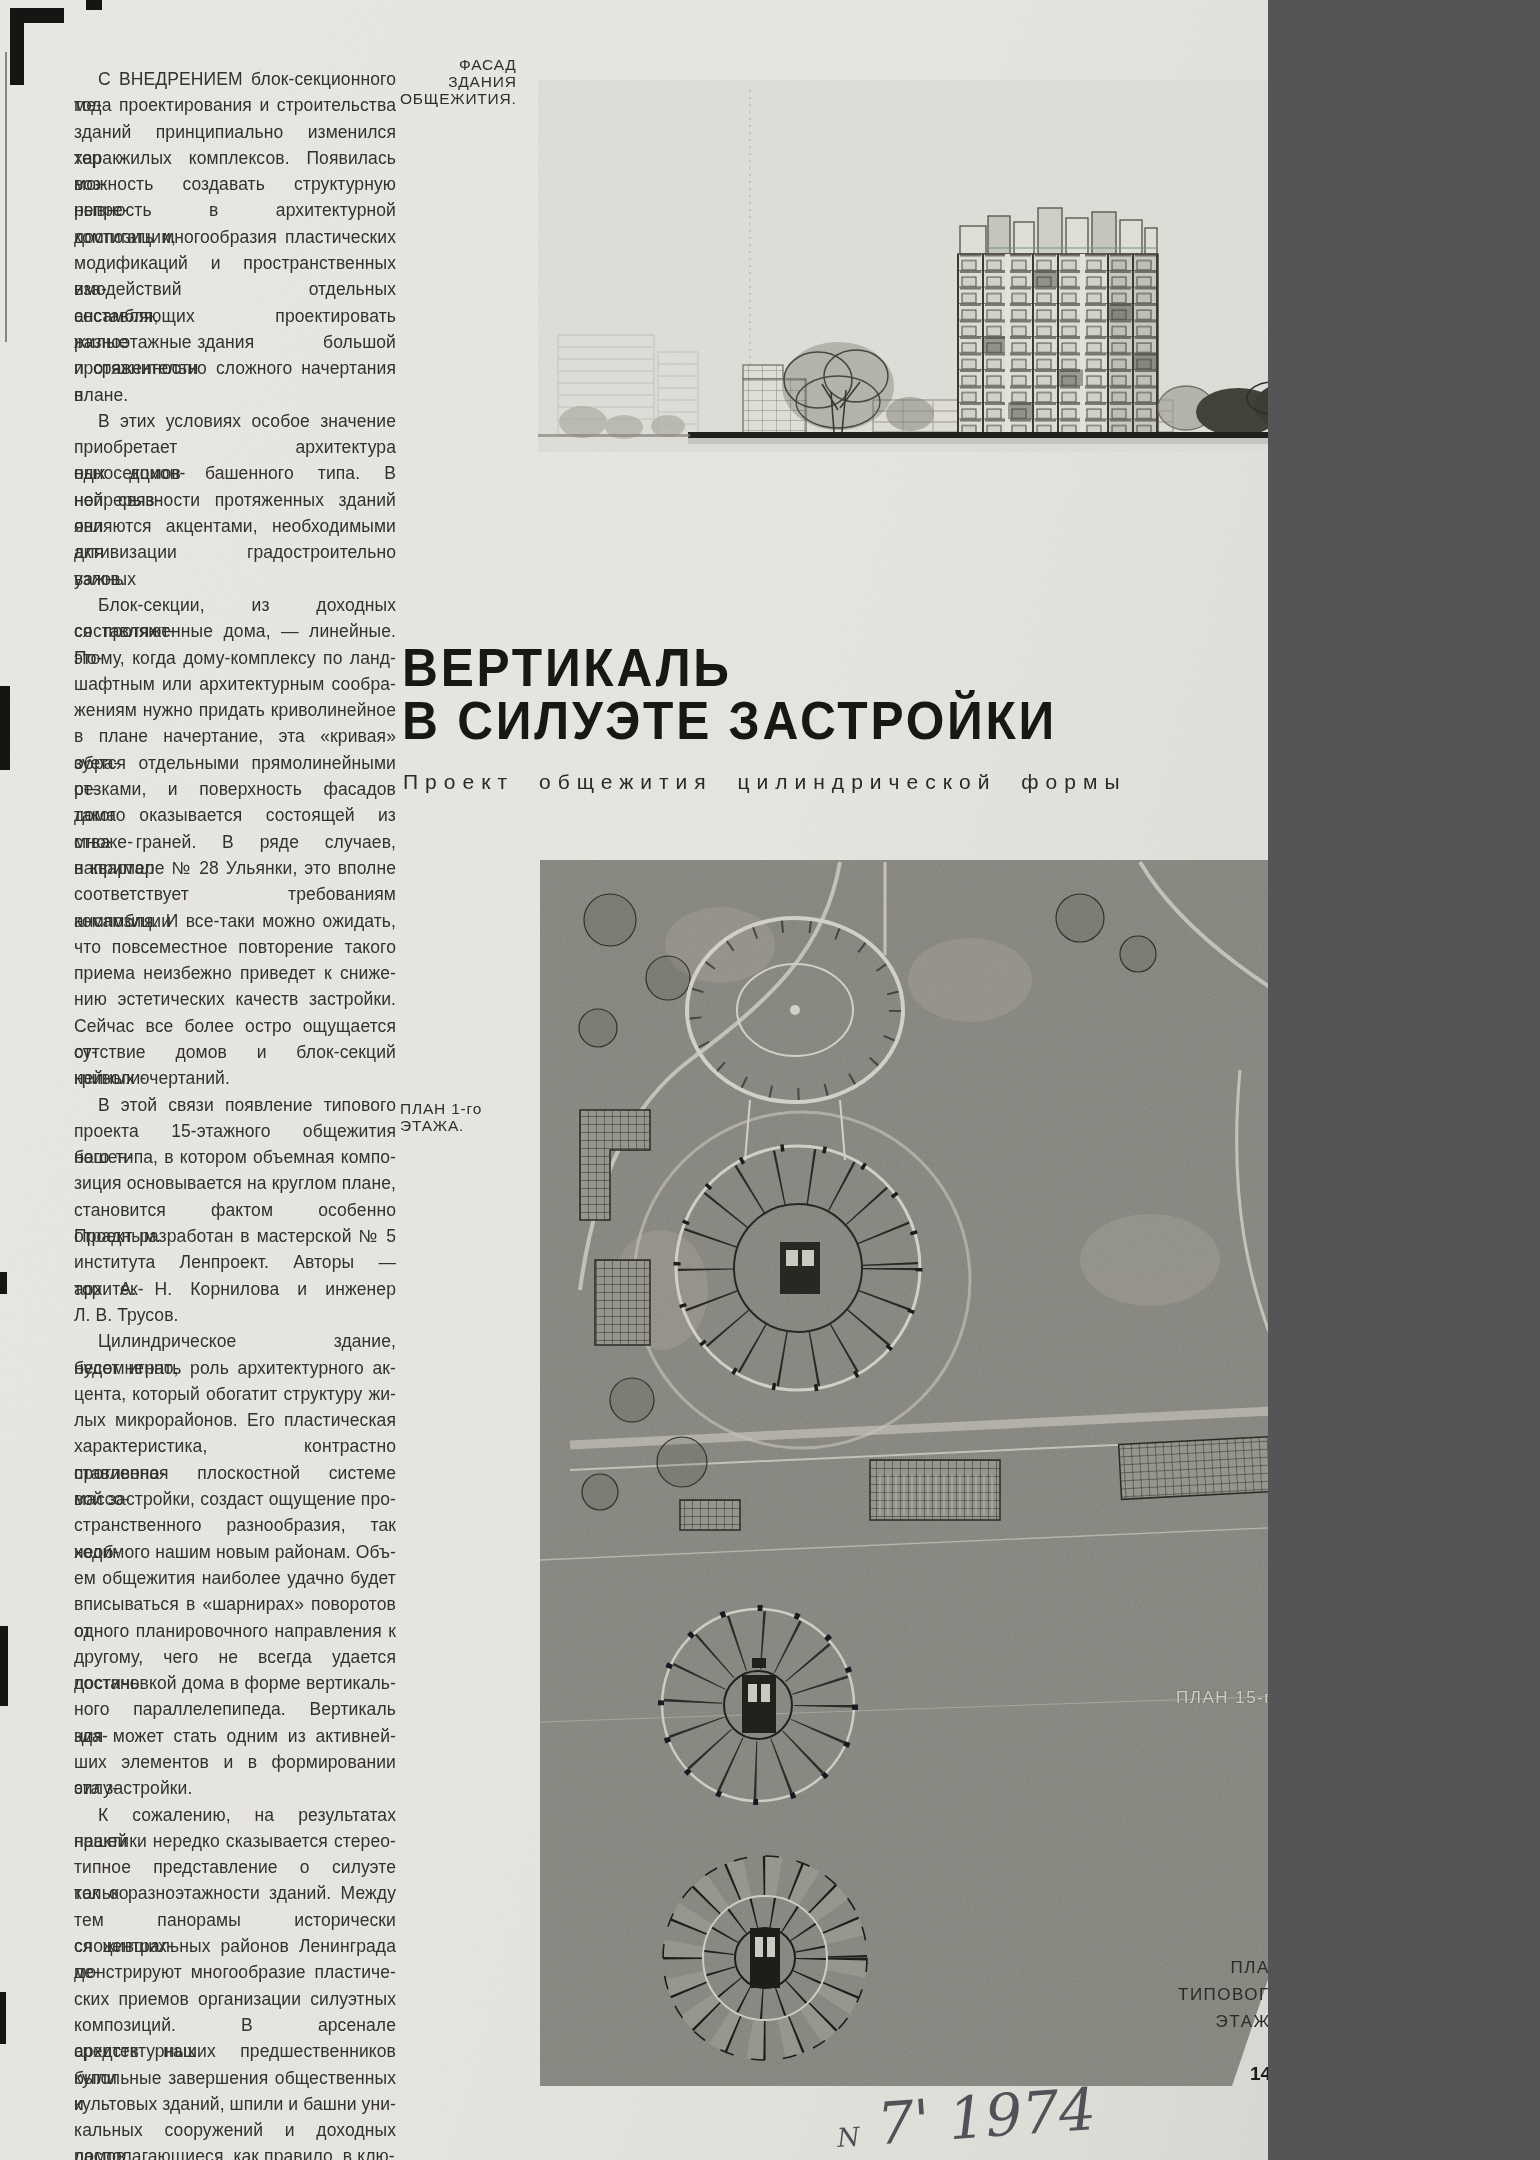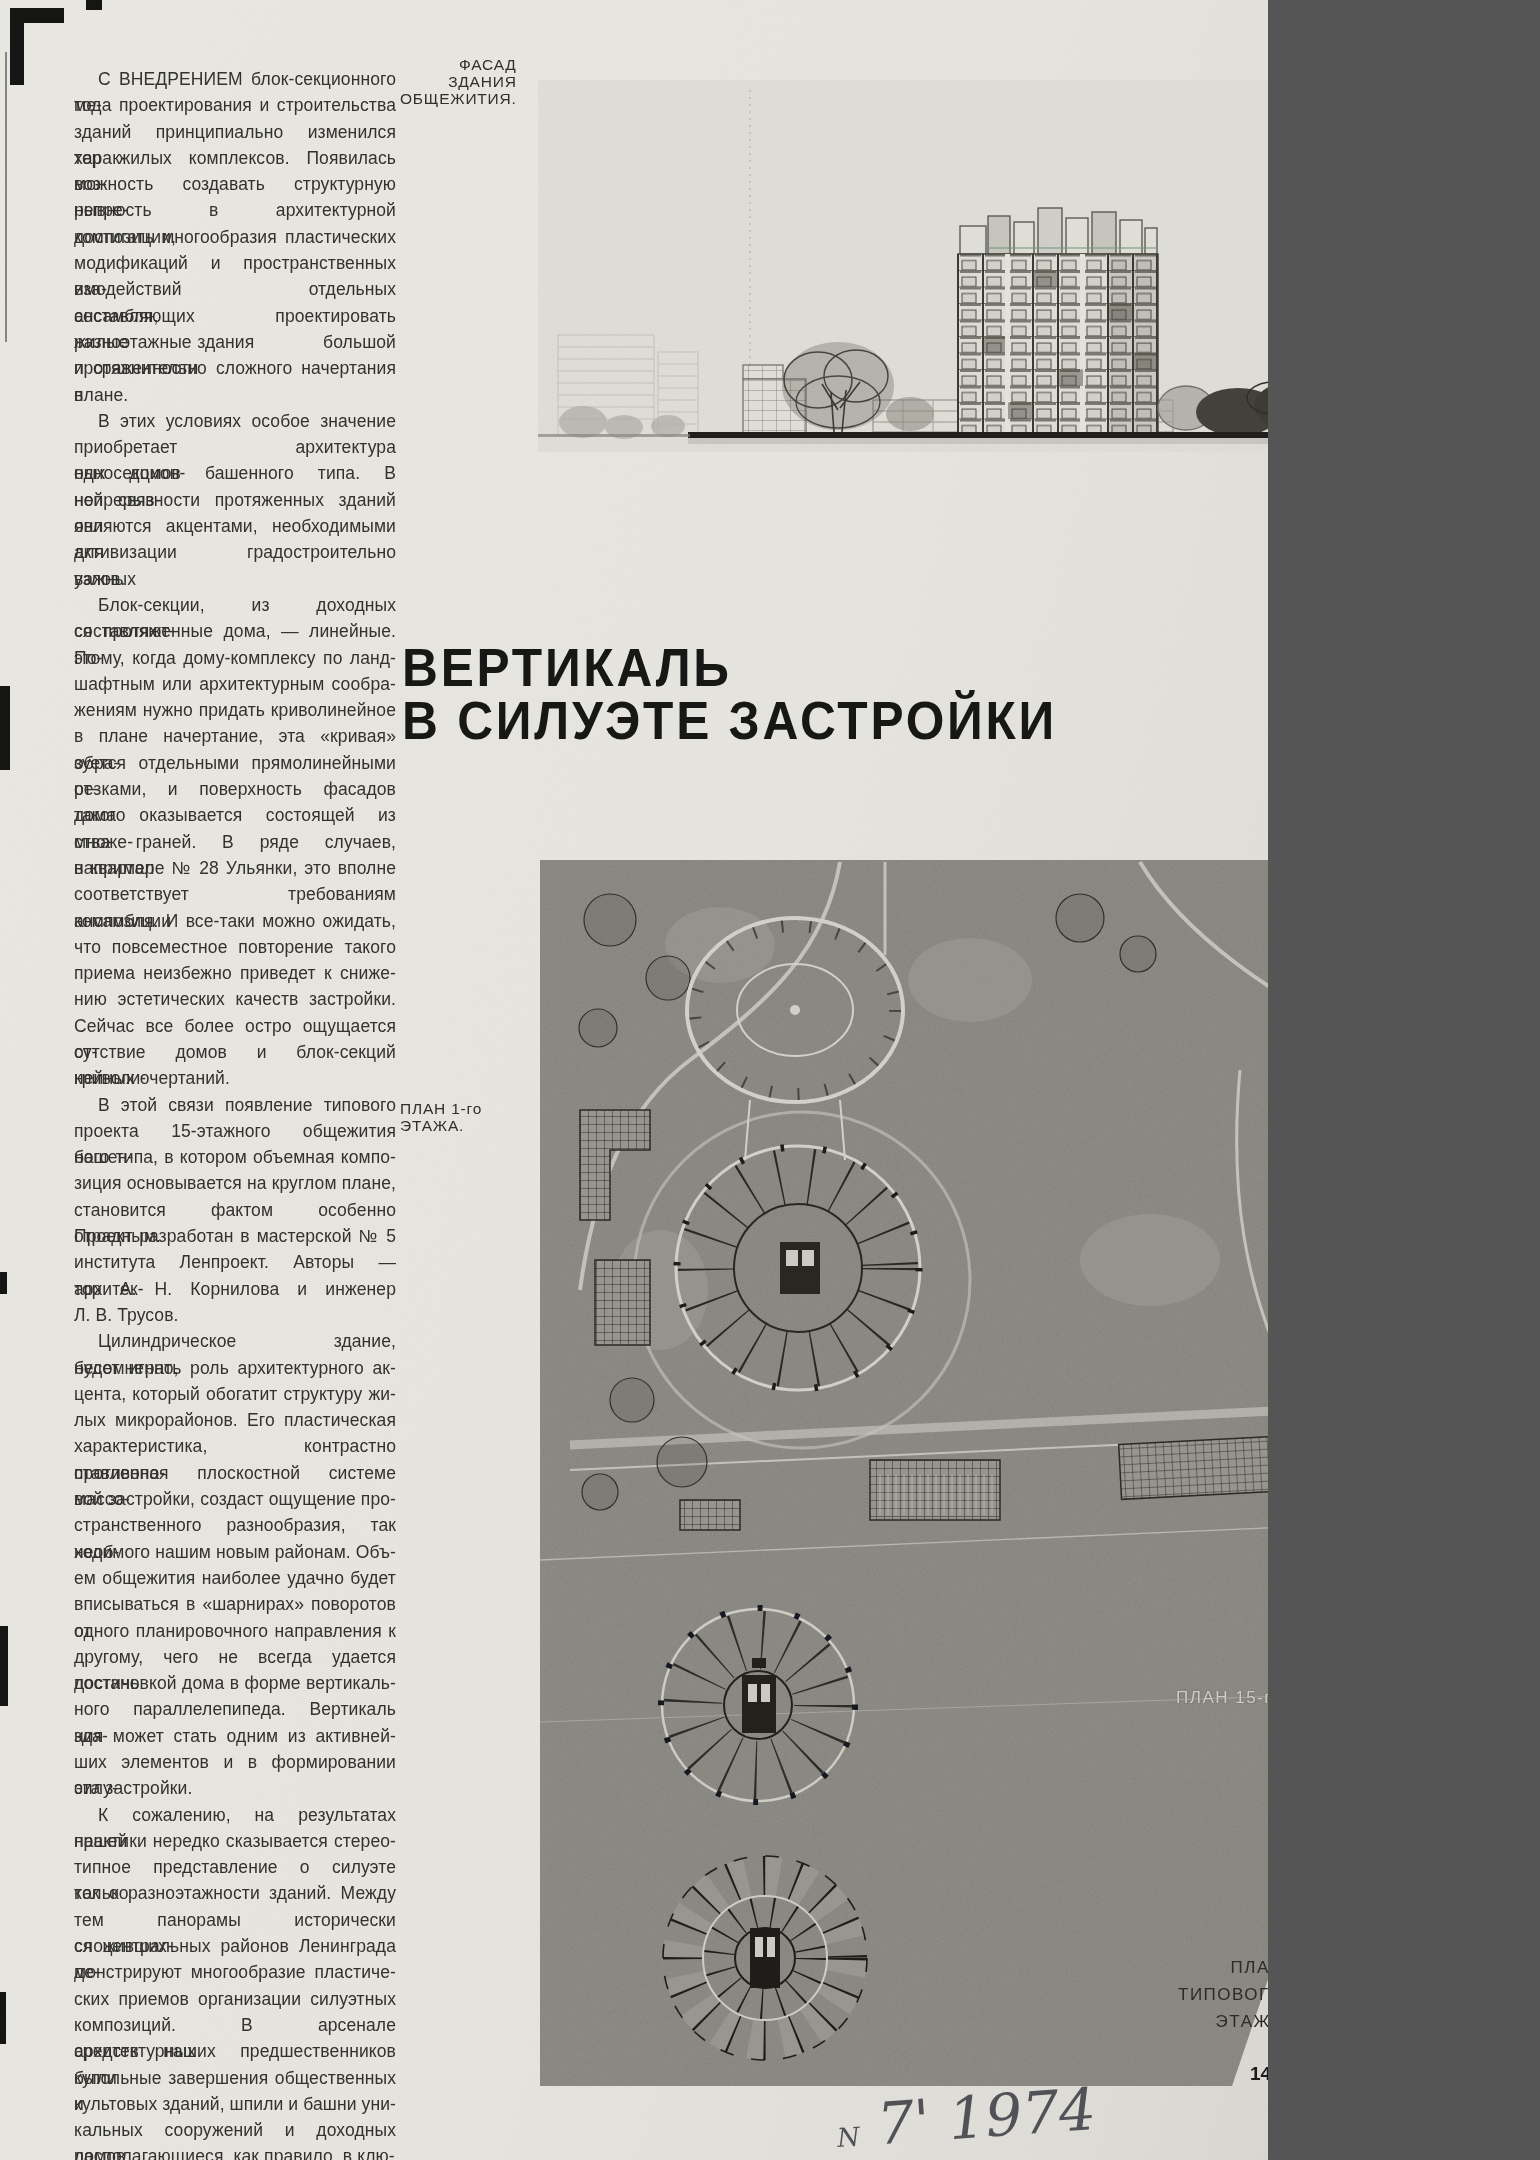--- a/index.html
+++ b/index.html
@@ -268,20 +268,21 @@
 
     <rect x="150" y="352" width="722" height="6" fill="#21201d"></rect>
     <rect x="0" y="354" width="152" height="3" fill="#8a8981" opacity=".7"></rect>
     <rect x="150" y="358" width="722" height="6" fill="#b3b2ab" opacity=".5"></rect>
   </svg>
 
   <div id="headline" class="abs">
     <div class="hl">ВЕРТИКАЛЬ</div>
     <div class="hl">В СИЛУЭТЕ ЗАСТРОЙКИ</div>
   </div>
+  <div id="subtitle" class="abs">Проект общежития цилиндрической формы</div>
 
   <svg class="abs" style="left:540px;top:860px;" width="870" height="1232" viewBox="0 0 870 1232">
     <defs>
       <clipPath id="planClip">
         <path d="M0 0 H868 L864 640 L836 800 L692 1226 H0 Z"></path>
       </clipPath>
       <pattern id="grid7" width="8" height="8" patternUnits="userSpaceOnUse">
         <rect width="8" height="8" fill="#9a9991"></rect>
         <path d="M0 0H8M0 0V8" stroke="#2e2d28" stroke-width="1" fill="none"></path>
       </pattern>

